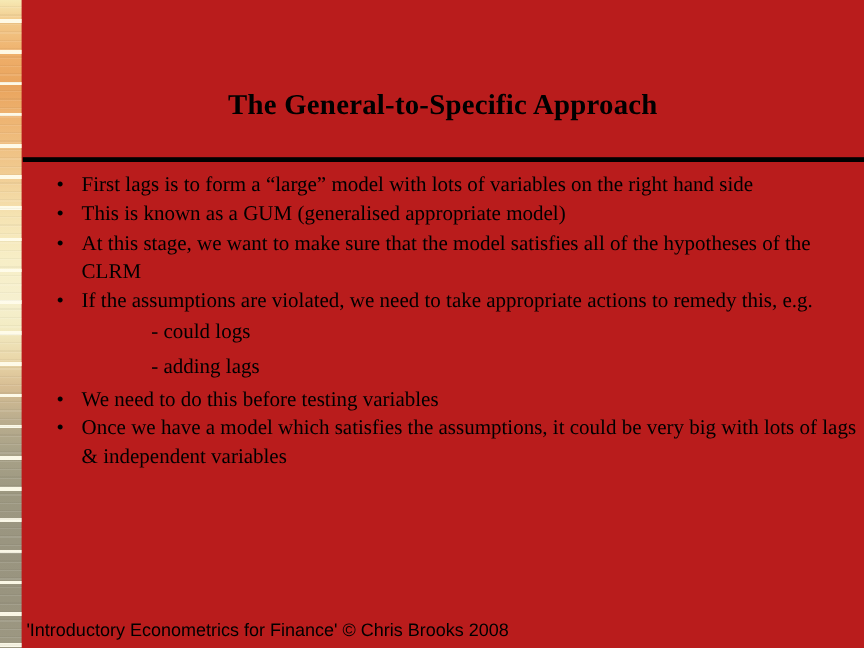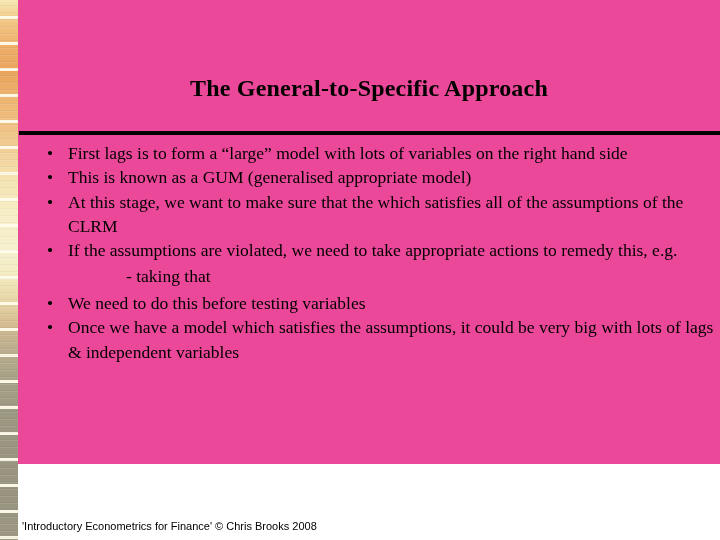--- a/index.html
+++ b/index.html
@@ -10,22 +10,22 @@
   body {
     width: 720px;
     height: 540px;
     overflow: hidden;
     font-family: "Liberation Serif", serif;
   }
 
   #slide {
     position: relative;
     width: 720px;
-    height: 464px;
-    background: #ec4899;
+    height: 540px;
+    background: #b91c1c;
   }
 
   
   #side-stripe {
     position: absolute;
     left: 0;
     top: 0;
     width: 18px;
     height: 540px;
     background:
@@ -143,21 +143,21 @@
     line-height: 28.6px;
     color: #000000;
   }
 
   
   #footer {
     position: absolute;
     left: 22px;
     top: 518px;
     font-family: "Liberation Sans", sans-serif;
-    font-size: 11px;
+    font-size: 15px;
     line-height: 16px;
     color: #000000;
     white-space: nowrap;
   }
 </style>
 </head>
 <body>
 
 <div id="slide">
 
@@ -176,29 +176,30 @@
       <span class="bullet-text">First lags is to form a “large” model with lots of variables on the right hand side</span>
     </div>
 
     <div class="bullet-row">
       <span class="bullet-mark">•</span>
       <span class="bullet-text">This is known as a GUM (generalised appropriate model)</span>
     </div>
 
     <div class="bullet-row">
       <span class="bullet-mark">•</span>
-      <span class="bullet-text">At this stage, we want to make sure that the which satisfies all of the assumptions of the CLRM</span>
+      <span class="bullet-text">At this stage, we want to make sure that the model satisfies all of the hypotheses of the CLRM</span>
     </div>
 
     <div class="bullet-row">
       <span class="bullet-mark">•</span>
       <span class="bullet-text">If the assumptions are violated, we need to take appropriate actions to remedy this, e.g.</span>
     </div>
 
-    <div class="sub-row">- taking that</div>
+    <div class="sub-row">- could logs</div>
+    <div class="sub-row">- adding lags</div>
 
     <div class="bullet-row">
       <span class="bullet-mark">•</span>
       <span class="bullet-text">We need to do this before testing variables</span>
     </div>
 
     <div class="bullet-row">
       <span class="bullet-mark">•</span>
       <span class="bullet-text">Once we have a model which satisfies the assumptions, it could be very big with lots of lags &amp; independent variables</span>
     </div>

